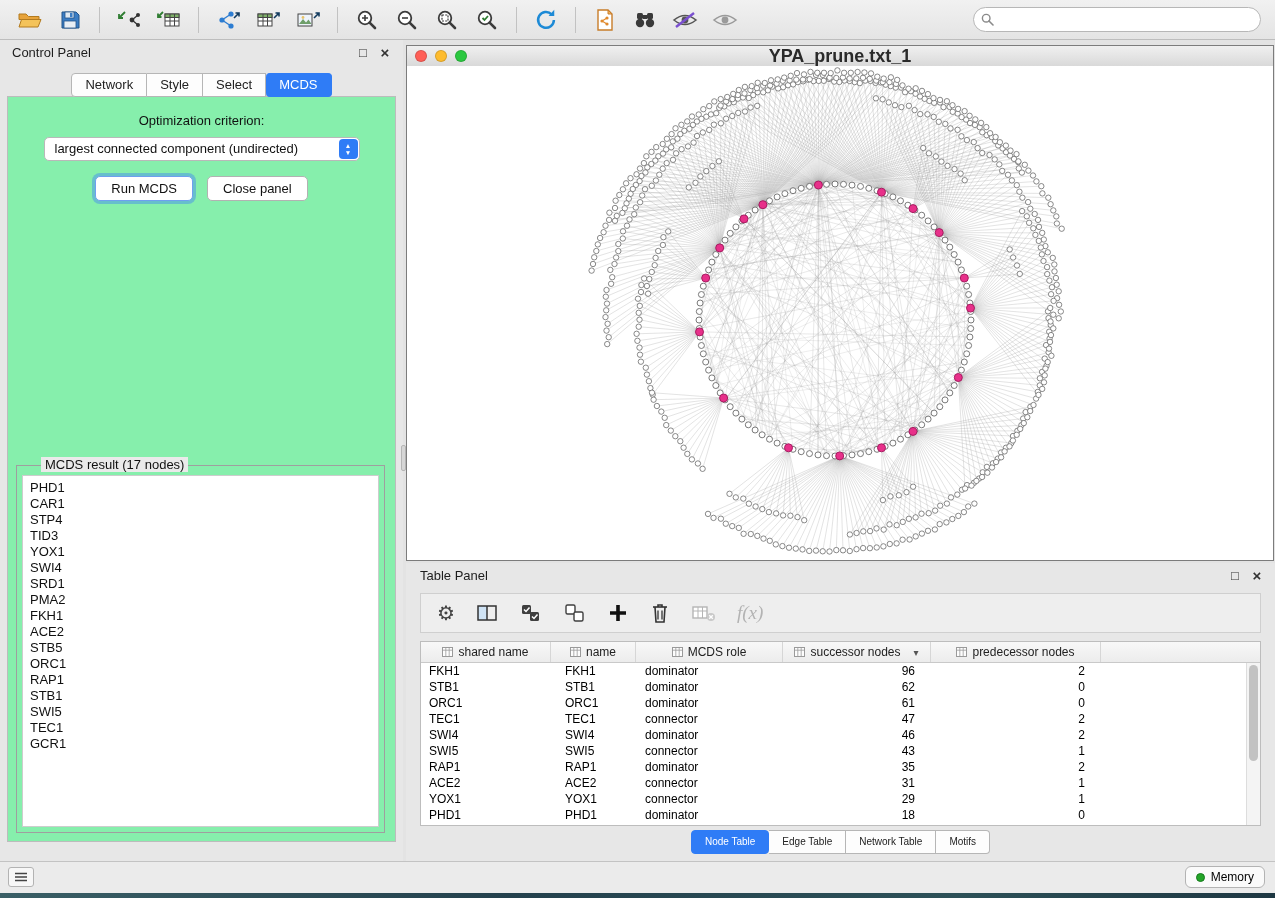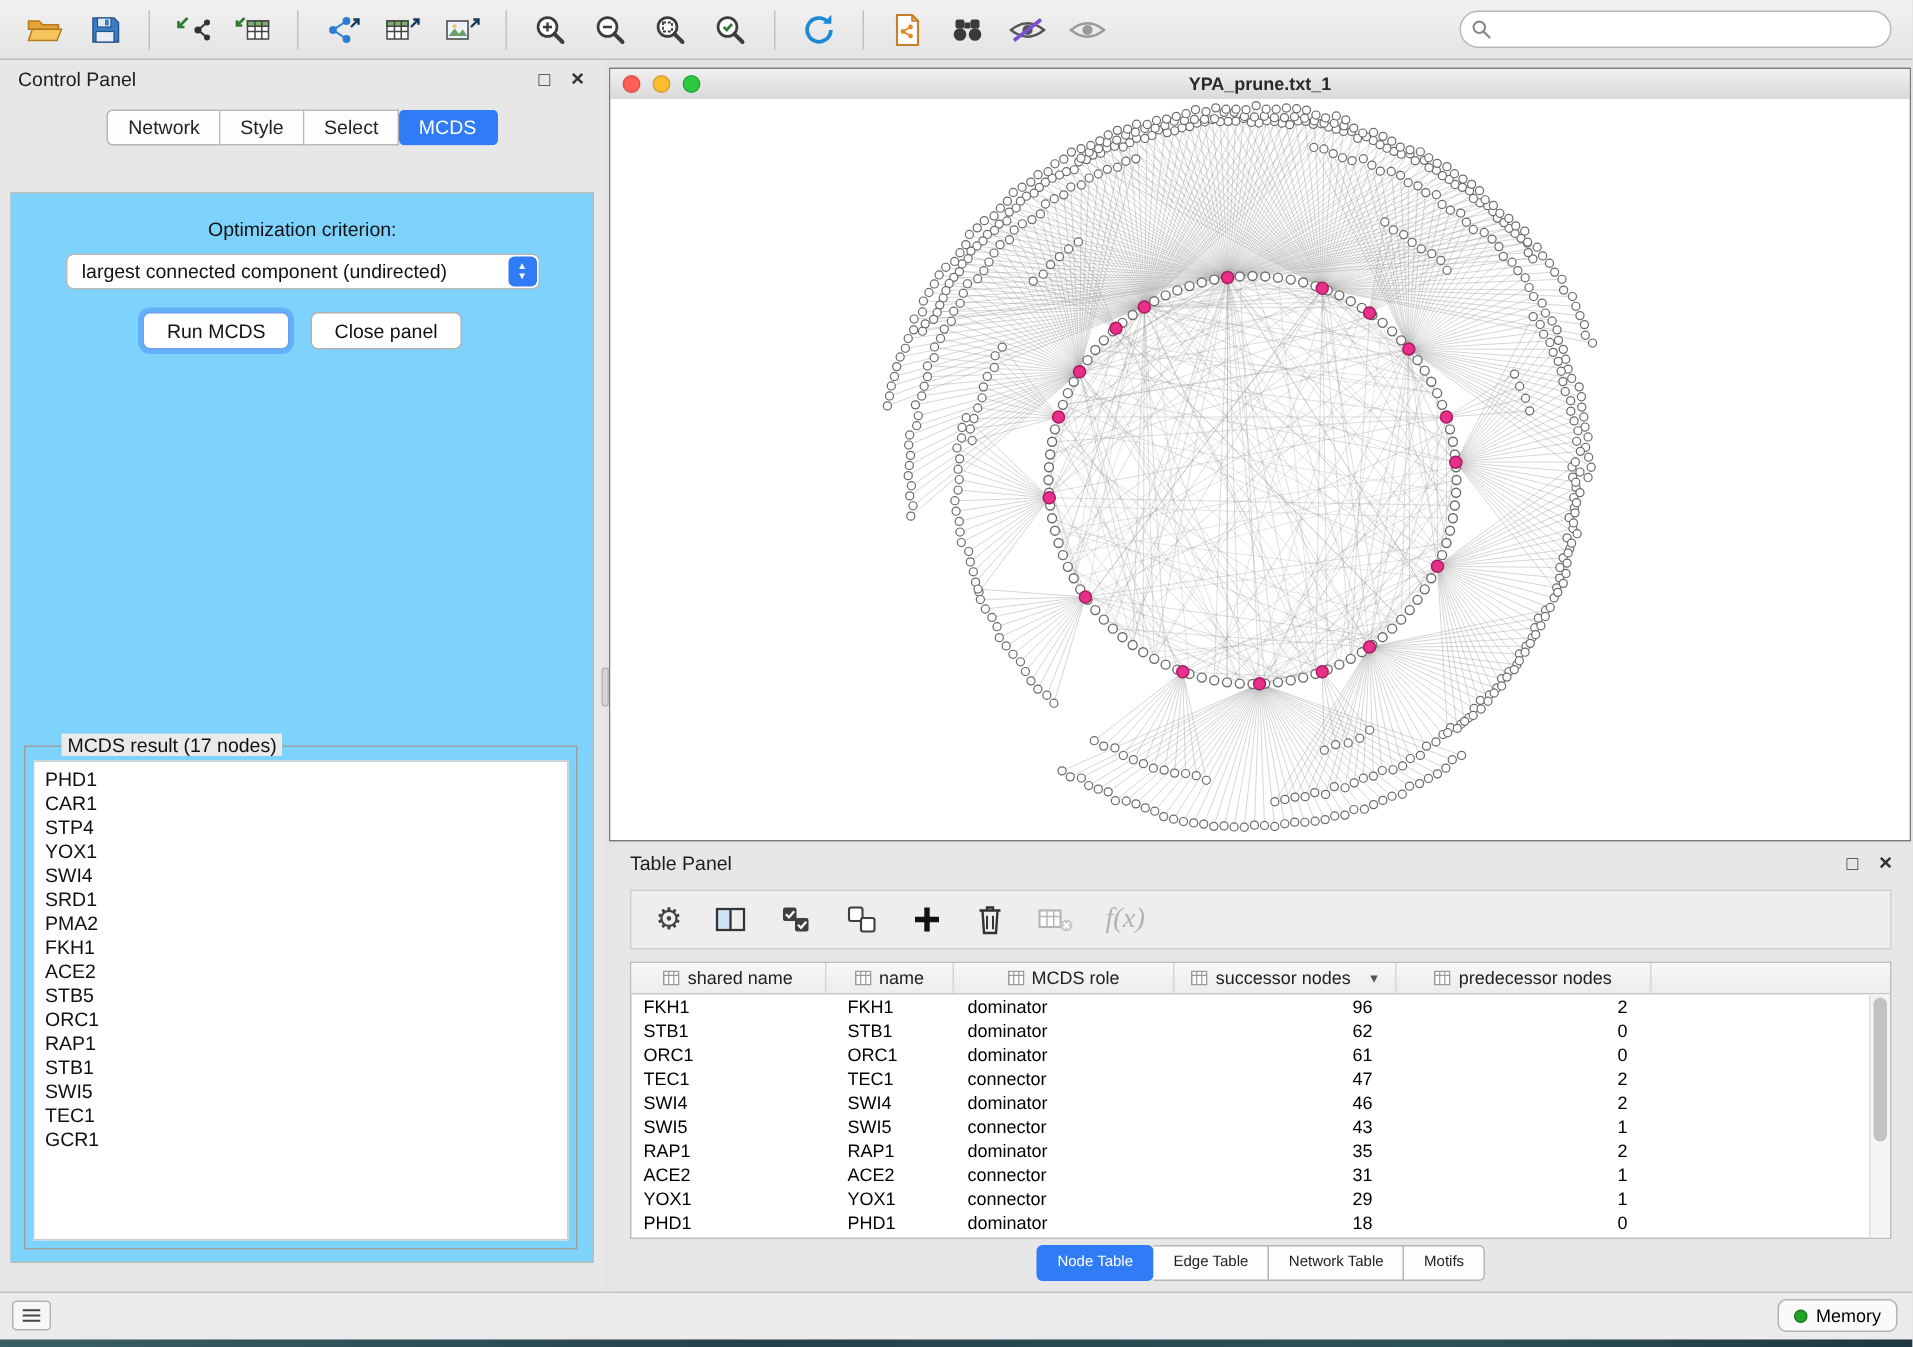--- a/index.html
+++ b/index.html
@@ -34,21 +34,21 @@
   .panel-btn.float{right:32px;}
   .panel-btn.close{right:10px;font-size:15px;font-weight:bold;}
   
   .cp{position:absolute;left:0;top:40px;width:403px;bottom:36px;background:#e7e7e7;}
   .cp-tabs{position:absolute;top:33px;left:0;right:0;display:flex;justify-content:center;z-index:2;}
   .cp-tab{height:22px;line-height:22px;padding:0 13px;background:#fdfdfd;border:1px solid #b6b6b6;
           border-left:none;font-size:13px;color:#222;text-align:center;}
   .cp-tab:first-child{border-left:1px solid #b6b6b6;border-radius:4px 0 0 4px;}
   .cp-tab:last-child{border-radius:0 4px 4px 0;}
   .cp-tab.active{background:var(--accent);border-color:var(--accent);color:#fff;border-radius:4px;}
-  .cp-pane{position:absolute;top:56px;left:7px;right:7px;bottom:20px;border:1px solid #bcbcbc;background:#7dd3fc;margin-top:32px;}
+  .cp-pane{position:absolute;top:56px;left:7px;right:7px;bottom:20px;border:1px solid #bcbcbc;background:#86efac;}
   .opt-label{margin-top:16px;text-align:center;font-size:13px;color:#111;}
   .dropdown{position:relative;margin:9px auto 0;width:316px;height:24px;background:#fff;
             border:1px solid #b9b9b9;border-radius:5px;box-sizing:border-box;}
   .dd-text{display:block;line-height:22px;padding-left:10px;font-size:13px;color:#111;
            white-space:nowrap;overflow:hidden;}
   .dd-stepper{position:absolute;right:1px;top:1px;width:19px;height:20px;background:var(--accent);
               border-radius:4px;display:flex;flex-direction:column;align-items:center;justify-content:center;}
   .dd-stepper span{display:block;font-size:6.5px;line-height:7px;color:#fff;}
   .btn-row{margin-top:15px;display:flex;justify-content:center;gap:14px;}
   .btn{height:25px;padding:0 15px;background:#fff;border:1px solid #b2b2b2;border-radius:5px;
@@ -58,21 +58,21 @@
   .groupbox-title{position:absolute;top:-9px;left:24px;background:#eaeaea;padding:0 4px;font-size:13px;color:#111;}
   .groupbox-inner{position:absolute;left:5px;right:5px;top:9px;bottom:5px;background:#fff;
                   border:1px solid #cdcdcd;overflow:hidden;padding-top:4px;}
   .mcds-item{font-size:13px;line-height:16px;padding-left:7px;color:#101010;}
   .vgrip{position:absolute;left:401px;top:445px;width:5px;height:26px;background:#d6d6d6;
          border:1px solid #b5b5b5;border-radius:2px;box-sizing:border-box;}
   
   .net{position:absolute;left:406px;right:1px;top:45px;height:516px;background:#fff;
        border:1px solid #7c7c7c;box-sizing:border-box;}
   .net-titlebar{height:20px;background:linear-gradient(#f0f0f0,#d9d9d9);border-bottom:1px solid #9d9d9d;
-                position:relative;text-align:center;font-size:12px;line-height:20px;font-weight:bold;color:#2a2a2a;}
+                position:relative;text-align:center;font-size:18px;line-height:20px;font-weight:bold;color:#2a2a2a;}
   .tl{position:absolute;top:4px;width:12px;height:12px;border-radius:50%;border:1px solid rgba(0,0,0,.15);box-sizing:border-box;}
   .tl.red{left:8px;background:var(--traffic-red);}
   .tl.yellow{left:28px;background:var(--traffic-yellow);}
   .tl.green{left:48px;background:var(--traffic-green);}
   .net-canvas{position:absolute;top:20px;left:0;right:0;bottom:0;overflow:hidden;background:#fff;}
   
   .tp{position:absolute;left:406px;right:0;top:563px;bottom:36px;background:#e7e7e7;}
   .tp-toolbar{position:absolute;top:30px;left:14px;right:14px;height:40px;background:#eeeeee;
               border:1px solid #cfcfcf;box-sizing:border-box;display:flex;align-items:center;
               gap:20px;padding-left:16px;}
@@ -272,20 +272,21 @@
     <div class="btn-row">
       <button class="btn focused">Run MCDS</button>
       <button class="btn">Close panel</button>
     </div>
     <div class="groupbox">
       <span class="groupbox-title">MCDS result (17 nodes)</span>
       <div class="groupbox-inner" id="mcds-list">
           <div class="mcds-item">PHD1</div>
           <div class="mcds-item">CAR1</div>
           <div class="mcds-item">STP4</div>
+          <div class="mcds-item">TID3</div>
           <div class="mcds-item">YOX1</div>
           <div class="mcds-item">SWI4</div>
           <div class="mcds-item">SRD1</div>
           <div class="mcds-item">PMA2</div>
           <div class="mcds-item">FKH1</div>
           <div class="mcds-item">ACE2</div>
           <div class="mcds-item">STB5</div>
           <div class="mcds-item">ORC1</div>
           <div class="mcds-item">RAP1</div>
           <div class="mcds-item">STB1</div>

